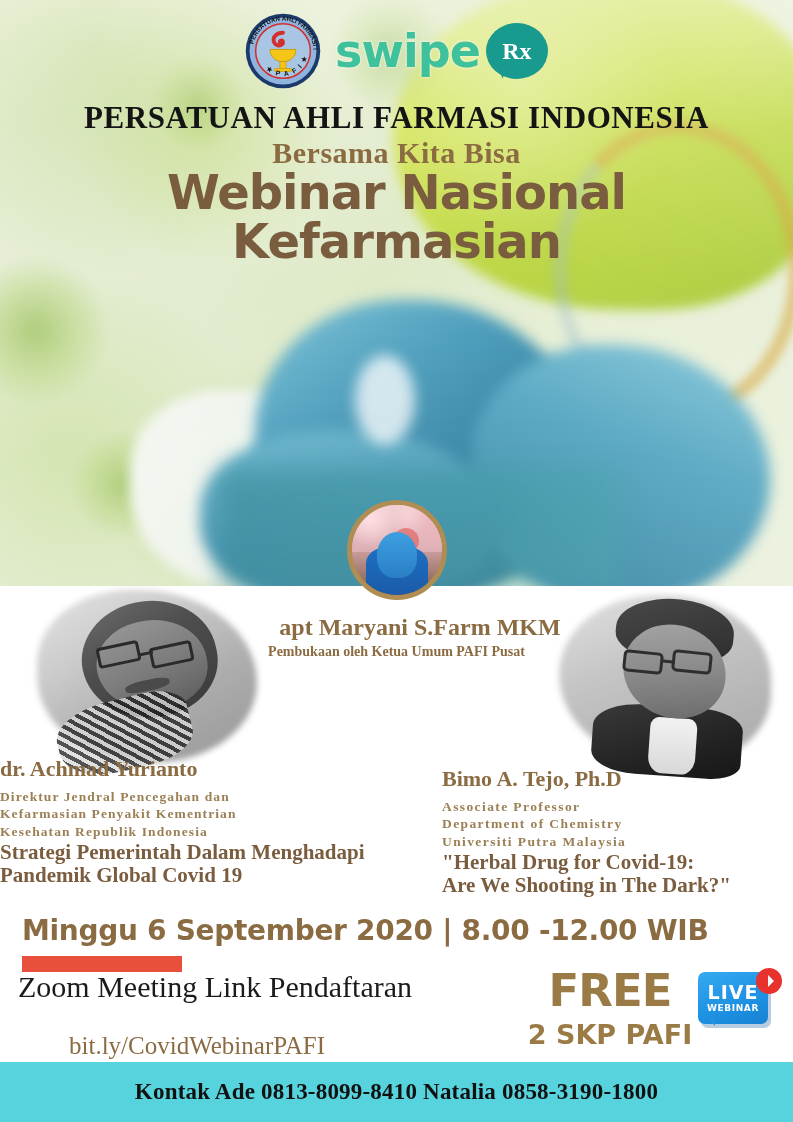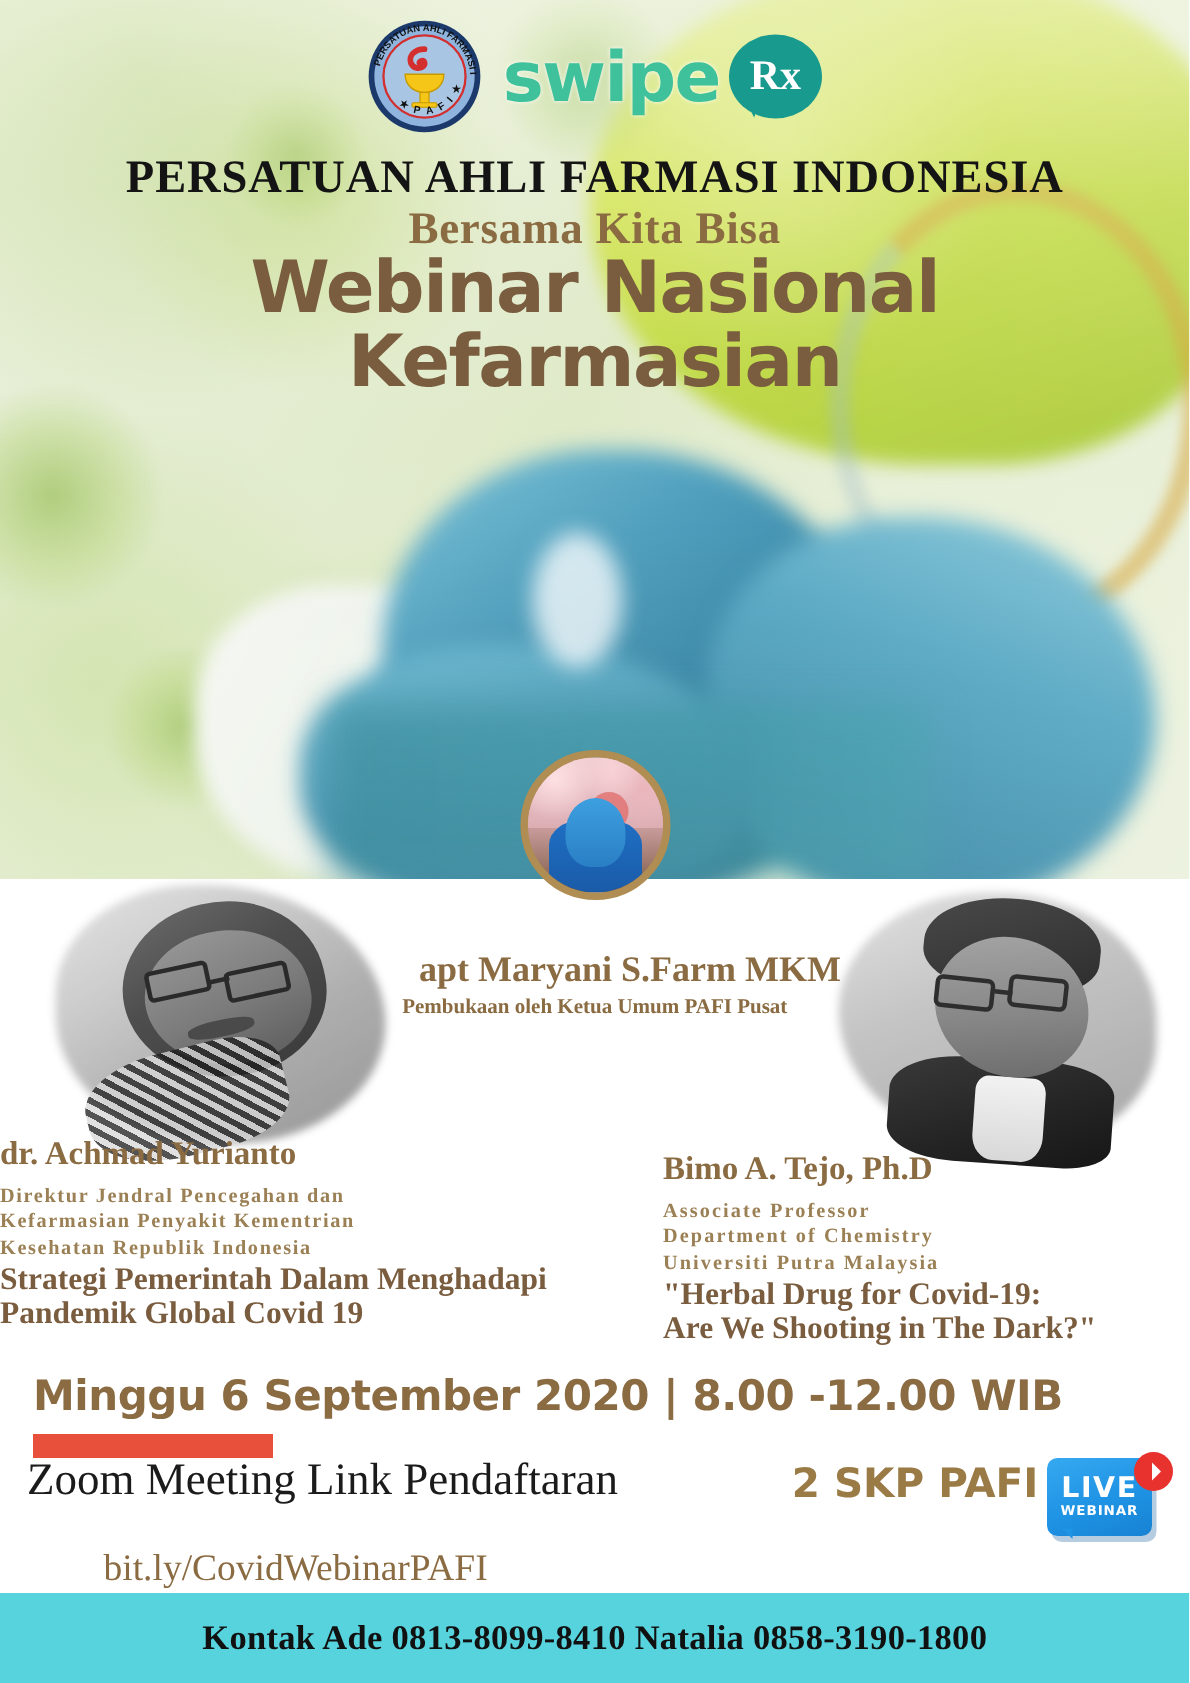--- a/index.html
+++ b/index.html
@@ -94,21 +94,21 @@
   }
   .rx-bubble {
     width:62px; height:56px; background:#199a8e; border-radius:50% 50% 50% 50%;
     position:relative; display:flex; align-items:center; justify-content:center;
   }
   .rx-bubble:after {
     content:""; position:absolute; left:8px; bottom:-7px;
     border:9px solid transparent; border-top-color:#199a8e; border-right:0;
     transform:rotate(18deg);
   }
-  .rx-text { color:#fff; font-size:28px; font-weight:bold; font-family:"Liberation Serif", serif; }
+  .rx-text { color:#fff; font-size:24px; font-weight:bold; font-family:"Liberation Serif", serif; }
 
   
   .org-name {
     position:absolute; left:0; top:100px; width:793px; text-align:center; z-index:6;
     font-family:"Liberation Serif", serif; font-weight:bold; font-size:31px;
     letter-spacing:.6px; color:#141414;
   }
   .tagline {
     position:absolute; left:0; top:136px; width:793px; text-align:center; z-index:6;
     font-family:"Liberation Serif", serif; font-weight:bold; font-size:30px;
@@ -136,21 +136,21 @@
       linear-gradient(180deg,#f0cdd2,#dcaeb4);
   }
   .cs-red { position:absolute; left:46%; top:26%; width:26px; height:26px; border-radius:50%; background:#e0706e; opacity:.8; }
   .cs-body { position:absolute; left:50%; bottom:0; transform:translateX(-50%);
     width:62px; height:48px; background:linear-gradient(180deg,#1f6fc4,#1a5ba8); border-radius:34% 34% 0 0; }
   .cs-hijab { position:absolute; left:50%; top:30%; transform:translateX(-50%);
     width:40px; height:46px; background:linear-gradient(180deg,#3d9fe0,#2a7fc4); border-radius:50% 50% 42% 42%; }
   .cs-face { position:absolute; left:50%; top:36%; transform:translateX(-50%);
     width:22px; height:25px; background:#d9a882; border-radius:50%; }
   .cs-name {
-    margin-top:34px; font-family:"Liberation Serif", serif; font-weight:bold;
+    margin-top:14px; font-family:"Liberation Serif", serif; font-weight:bold;
     font-size:24px; color:#8a6b42;padding-left:47px;
   }
   .cs-role {
     margin-top:3px; font-family:"Liberation Serif", serif; font-weight:bold;
     font-size:14px; color:#8a6b42;
   }
 
   
   .side-photo { position:absolute; z-index:5; }
   .sp-left  { left:22px;  top:582px; width:250px; height:188px; }
@@ -389,20 +389,21 @@
       <div>Are We Shooting in The Dark?"</div>
     </div>
   </div>
 
   <div class="date-line">Minggu  6 September  2020 | 8.00 -12.00 WIB</div>
   <div class="red-bar"></div>
   <div class="zoom-line">Zoom Meeting  Link  Pendaftaran</div>
   <div class="bitly">bit.ly/CovidWebinarPAFI</div>
 
   <div class="free-block">
+    <div class="free-text">FREE</div>
     <div class="skp-text">2 SKP PAFI</div>
   </div>
 
   <div class="live-badge">
     <div class="lb-shadow"></div>
     <div class="lb-box">
       <span class="lb-live">LIVE</span>
       <span class="lb-web">WEBINAR</span>
     </div>
     <div class="lb-play">

